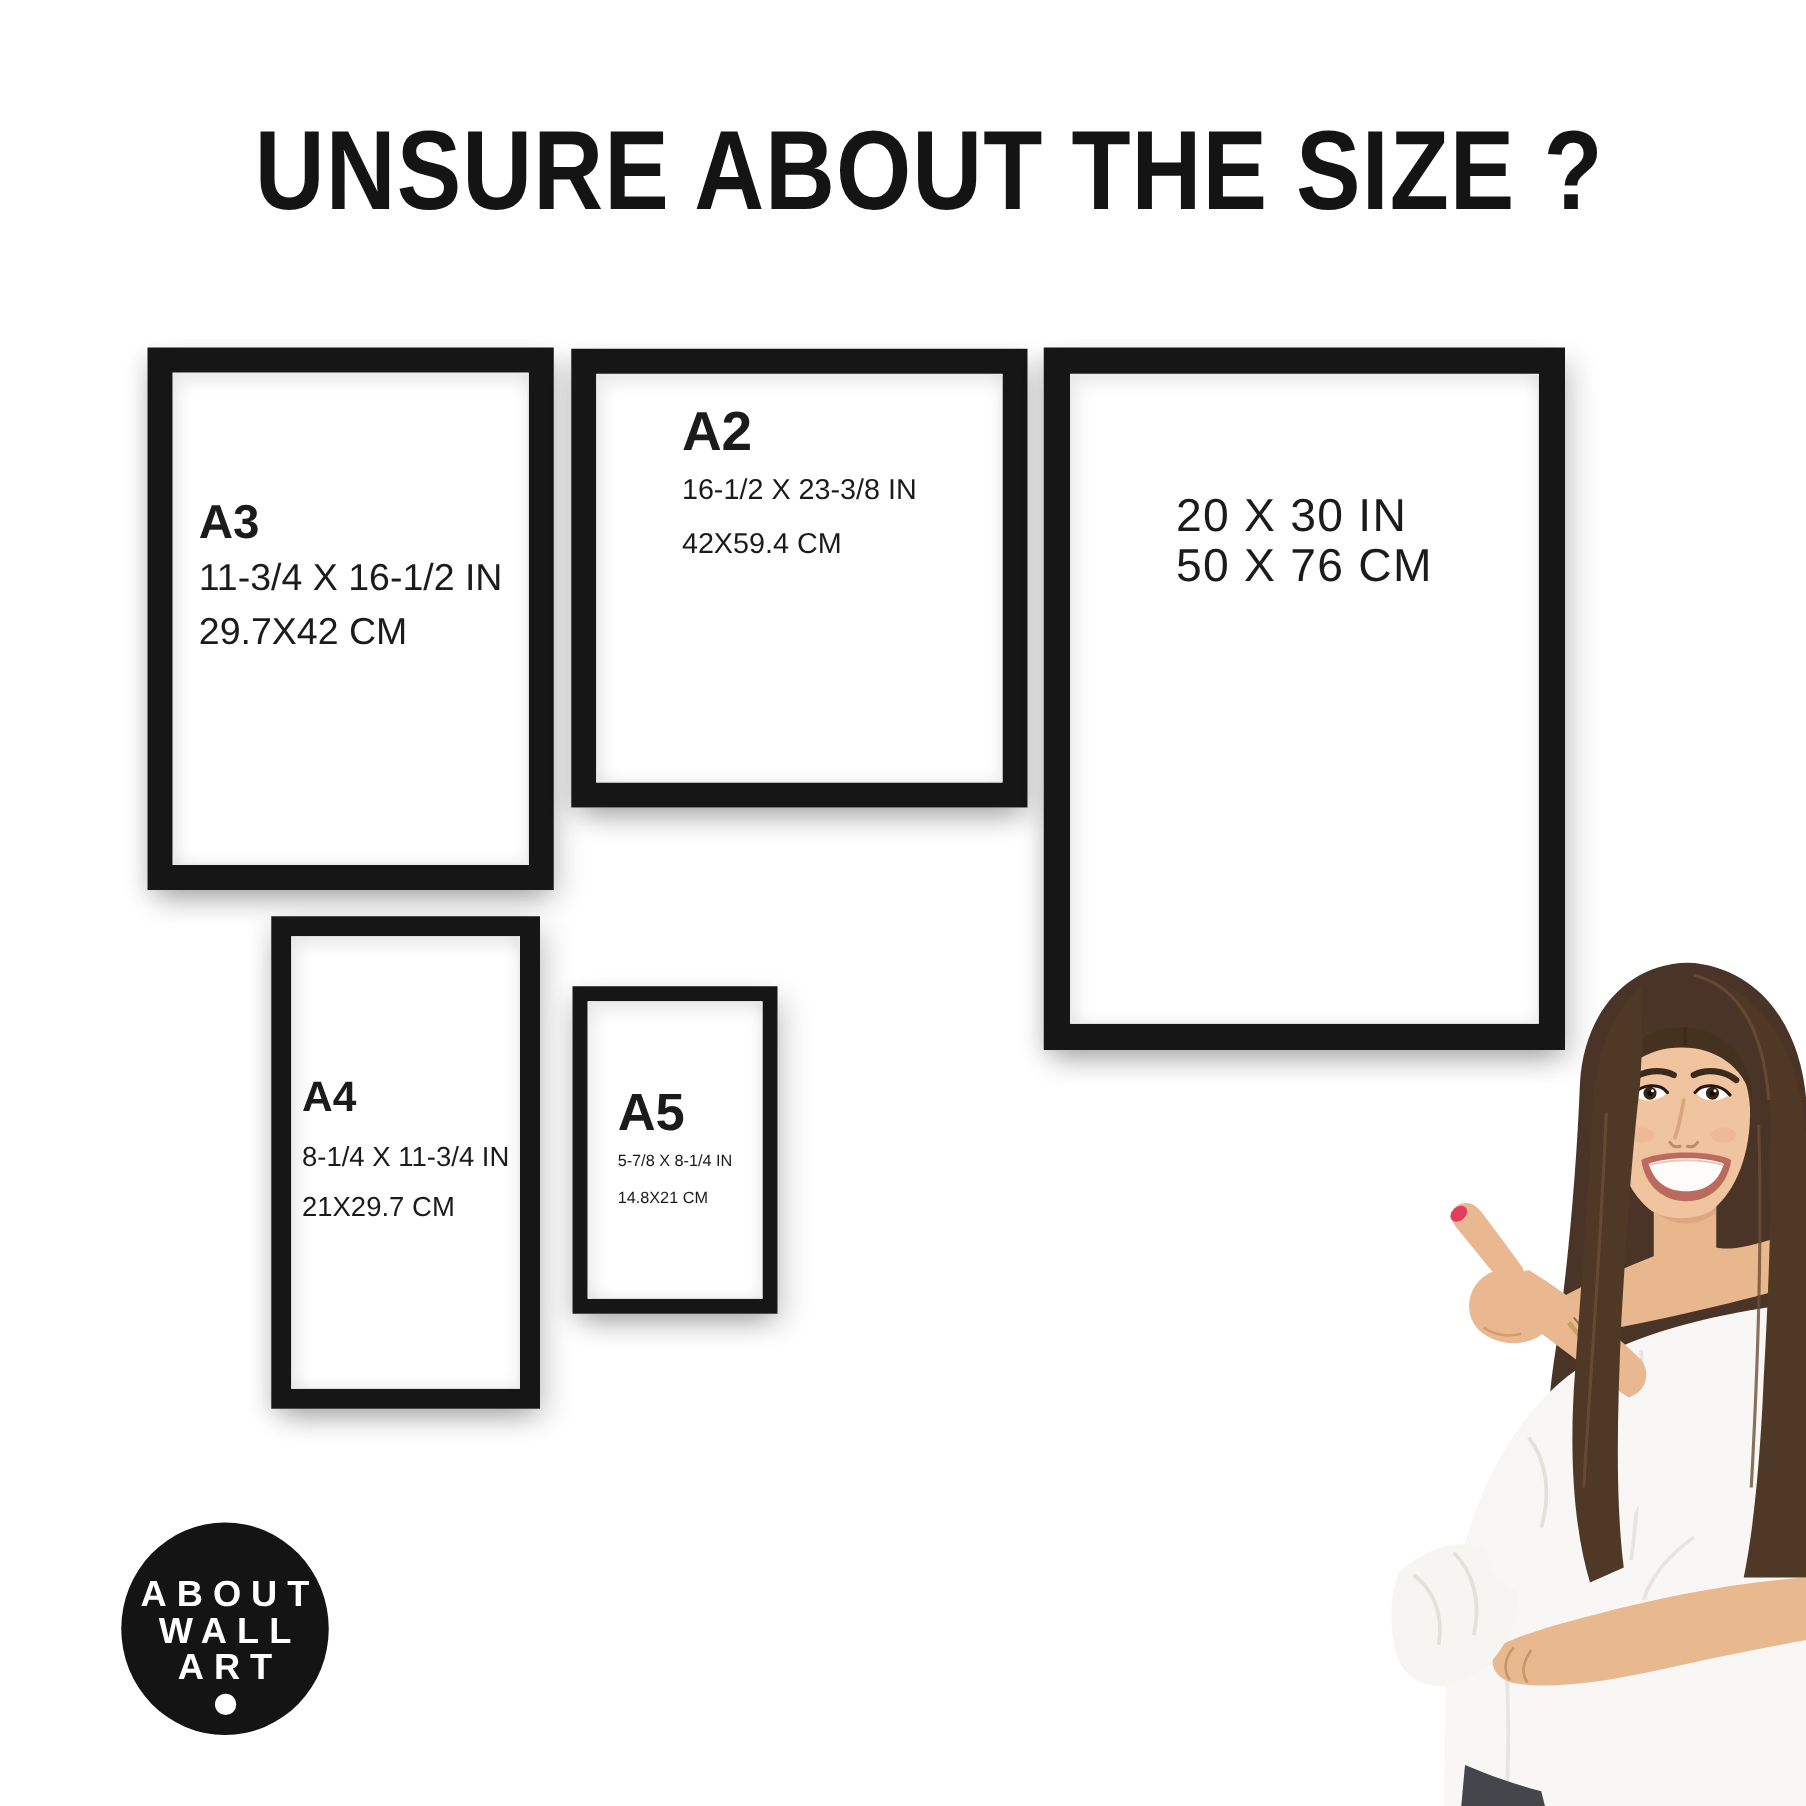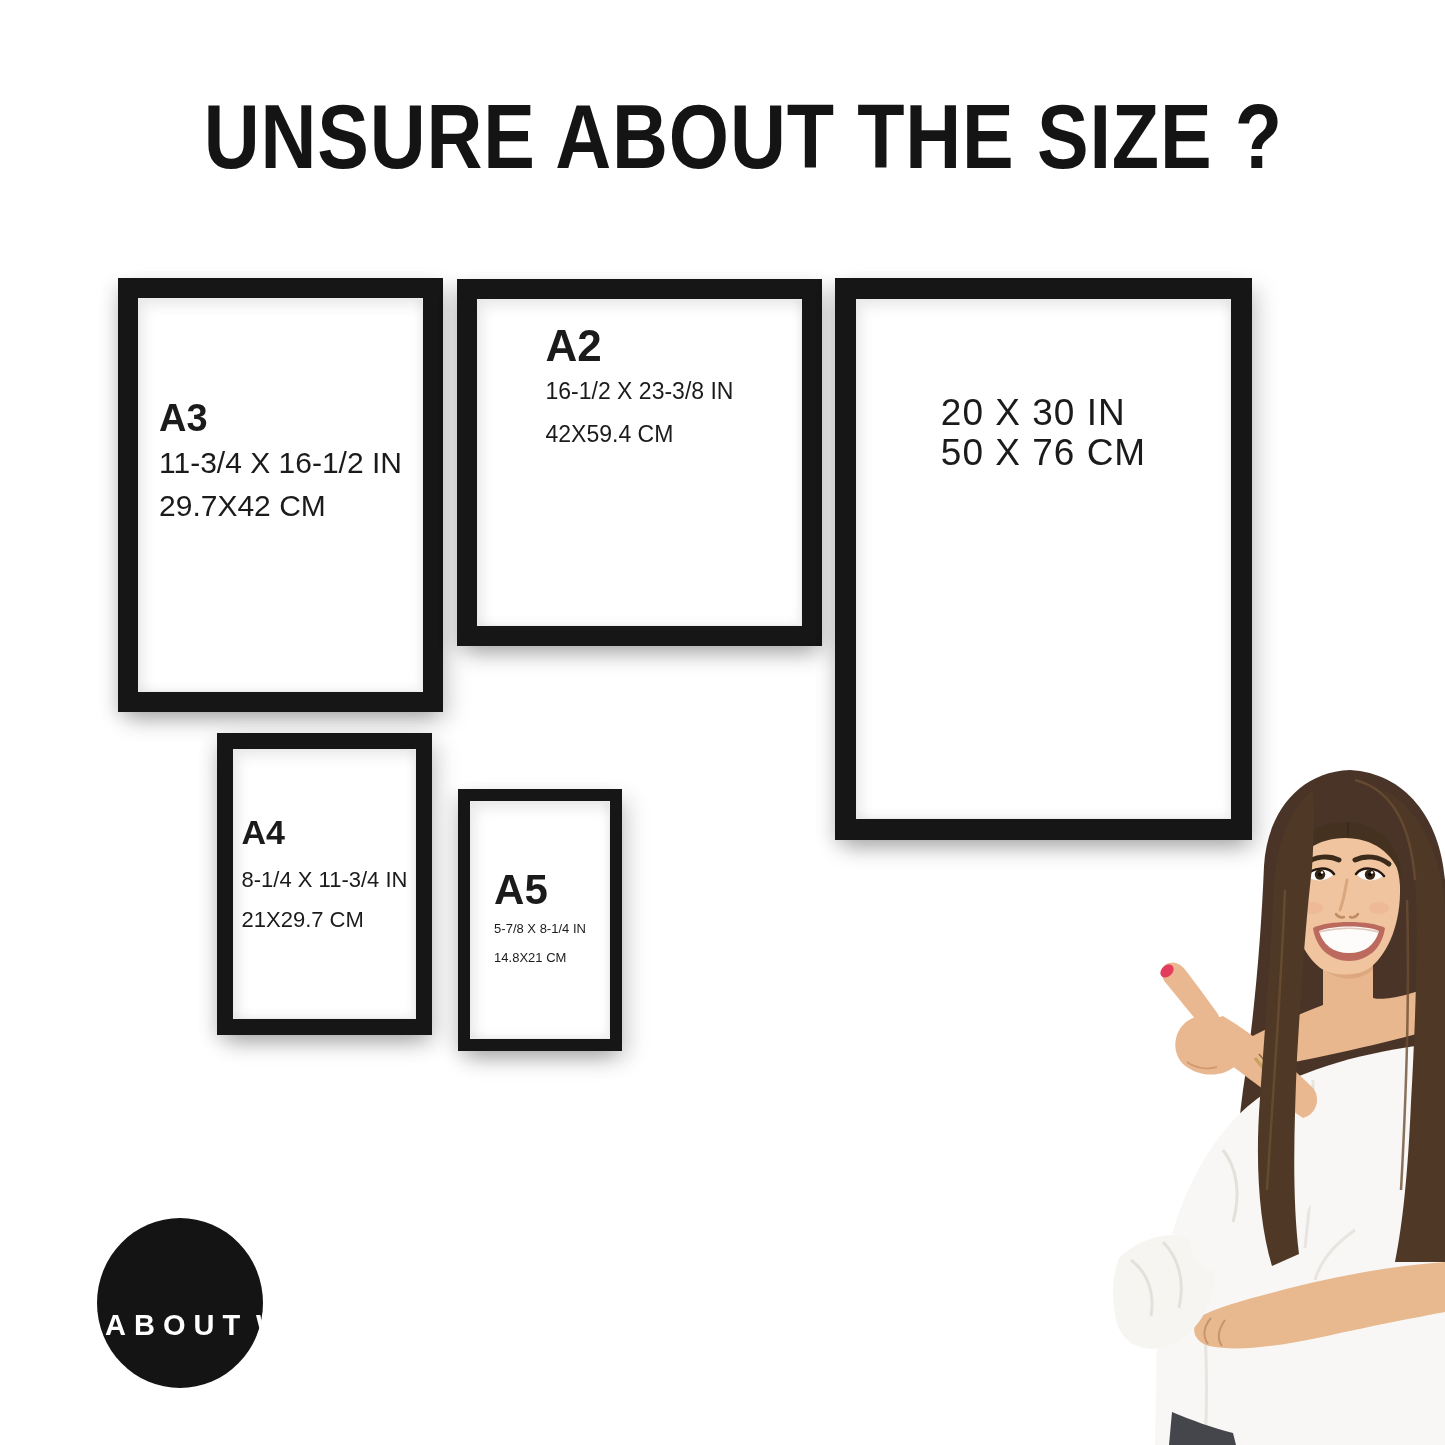--- a/index.html
+++ b/index.html
@@ -61,37 +61,37 @@
 
   .f-a2 { left: 457px; top: 279px; width: 365px; height: 367px; border-width: 20px; }
   .f-a2 .size-label { font-size: 44px; line-height: 48px; }
   .f-a2 .dim { font-size: 23px; line-height: 43px; }
   .f-a2 .frame-text { transform: translateY(-74px); }
 
   .f-2030 { left: 835px; top: 278px; width: 417px; height: 562px; border-width: 21px; }
   .f-2030 .dim { font-size: 37px; line-height: 40px; letter-spacing: 1px; }
   .f-2030 .frame-text { transform: translateY(-126px); }
 
-  .f-a4 { left: 217px; top: 733px; width: 215px; height: 302px; border-width: 16px; }
+  .f-a4 { left: 217px; top: 733px; width: 215px; height: 394px; border-width: 16px; }
   .f-a4 .size-label { font-size: 34px; line-height: 40px; margin-bottom: 8px; }
   .f-a4 .dim { font-size: 22px; line-height: 40px; }
   .f-a4 .frame-text { transform: translateY(-8px); }
 
   .f-a5 { left: 458px; top: 789px; width: 164px; height: 262px; border-width: 12px; }
   .f-a5 .size-label { font-size: 42px; line-height: 44px; margin-bottom: 2px; }
   .f-a5 .dim { font-size: 13px; line-height: 29px; }
 
   
   .logo {
     position: absolute;
     left: 97px; top: 1218px;
     width: 166px; height: 170px;
     background: #141414;
     border-radius: 50%;
-    display: flex; flex-direction: row;
+    display: flex; flex-direction: column;
     align-items: center; justify-content: flex-start;
     padding-top: 44px;
     color: #ffffff;
   }
   .logo-line {
     font-weight: bold;
     font-size: 29px;
     line-height: 29px;
     letter-spacing: 8px;
     padding-left: 8px;

